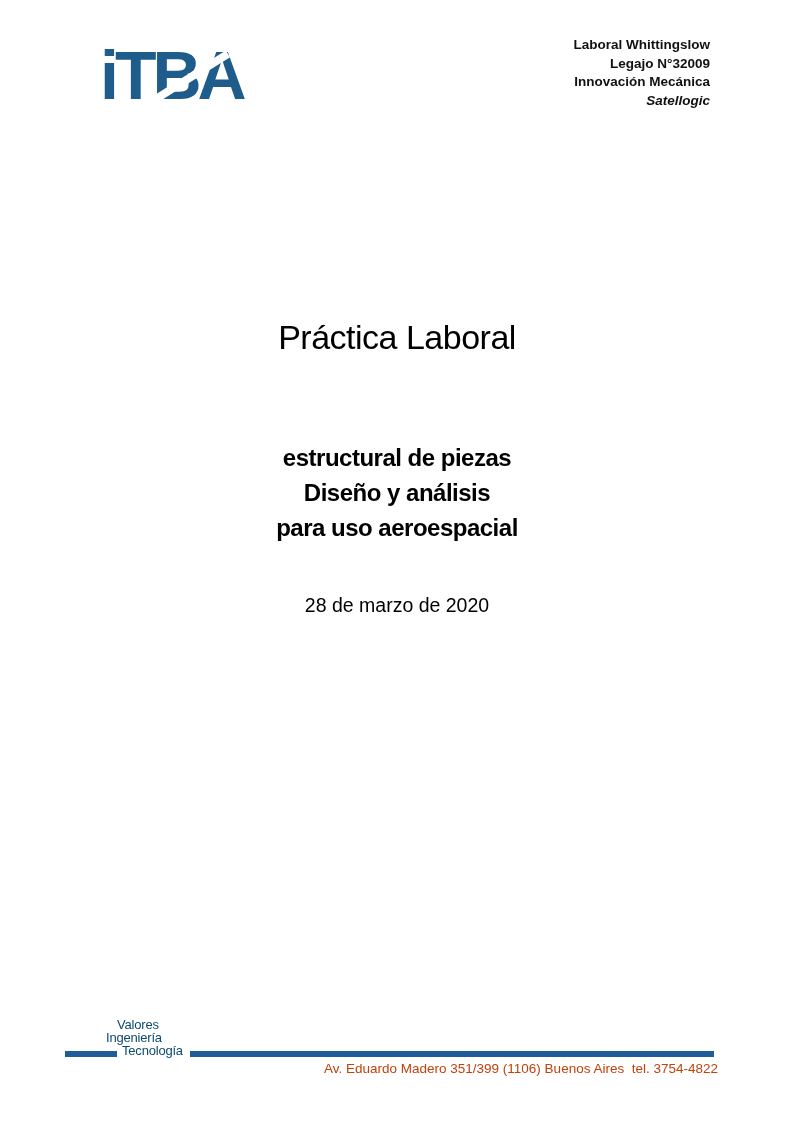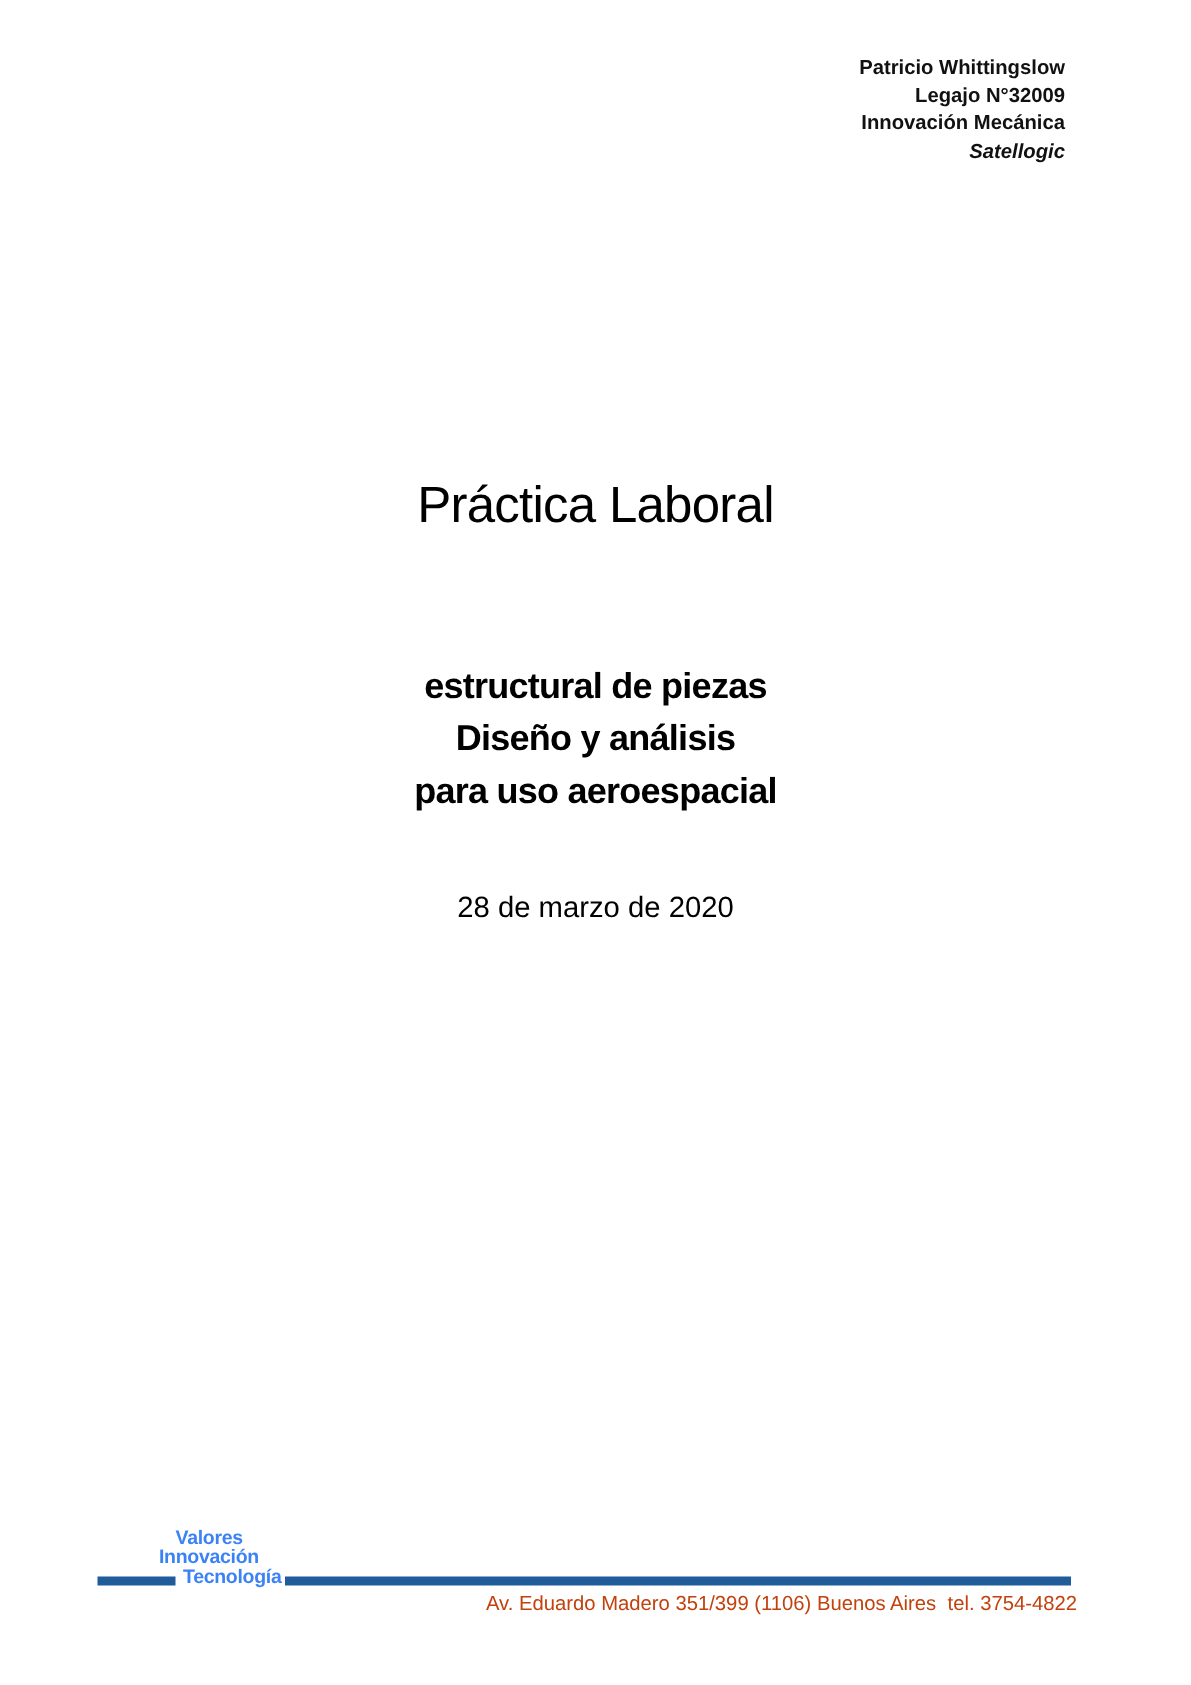--- a/index.html
+++ b/index.html
@@ -88,23 +88,22 @@
     font-size: 19.5px;
     font-weight: normal;
   }
 
   
   .tagline-word {
     position: absolute;
     font-size: 13px;
     line-height: 13px;
     letter-spacing: -0.2px;
-    color: #3b82f6;
+    color: #0c4a6e;
     white-space: nowrap;
-    font-weight: bold;
   }
   .tagline-valores    { left: 117px; top: 1018px; }
   .tagline-tecnologia { left: 106px; top: 1031px; }
   .tagline-innovacion { left: 122px; top: 1044px; }
   .footer-bar {
     position: absolute;
     height: 6px;
     background: #1f5c99;
     top: 1051px;
   }
@@ -117,40 +116,44 @@
     font-size: 13.5px;
     color: #c2410c;
     white-space: pre;
   }
 </style>
 </head>
 <body>
 
 <div class="page">
 
+  <div class="logo">
+    <div class="logo-text">iTBA</div>
+    <div class="logo-slash"></div>
+  </div>
 
   <div class="student-block">
-    <div>Patricio Whittingslow</div>
+    <div>Laboral Whittingslow</div>
     <div>Legajo N°32009</div>
     <div>Innovación Mecánica</div>
     <div class="company">Satellogic</div>
   </div>
 
   <h1 class="doc-title">Práctica Laboral</h1>
 
   <div class="doc-subtitle">
     <div>estructural de piezas</div>
     <div>Diseño y análisis</div>
     <div>para uso aeroespacial</div>
   </div>
 
   <div class="doc-date">28 de marzo de 2020</div>
 
   <div class="tagline-word tagline-valores">Valores</div>
-  <div class="tagline-word tagline-tecnologia">Innovación</div>
+  <div class="tagline-word tagline-tecnologia">Ingeniería</div>
   <div class="tagline-word tagline-innovacion">Tecnología</div>
 
   <div class="footer-bar footer-bar-left"></div>
   <div class="footer-bar footer-bar-right"></div>
 
   <div class="footer-address">Av. Eduardo Madero 351/399 (1106) Buenos Aires  tel. 3754-4822</div>
 
 </div>
 
 </body></html>

